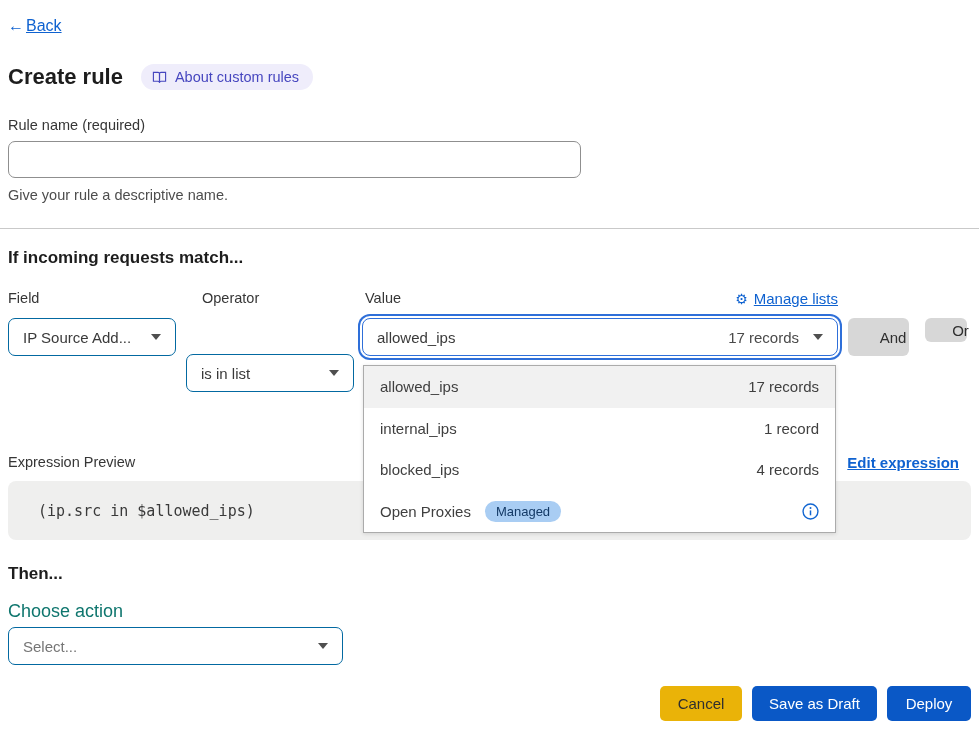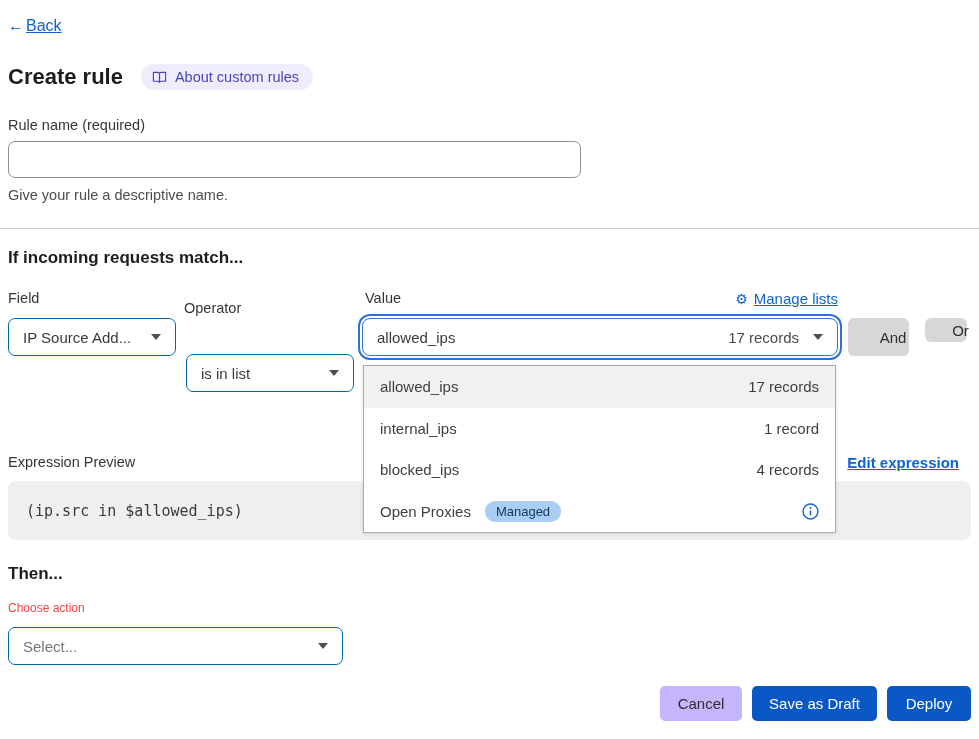--- a/index.html
+++ b/index.html
@@ -27,21 +27,21 @@
                  border:1px solid #8f8f8f; border-radius:7px; font-size:15px; padding:0 12px;
                  font-family:"Liberation Sans", sans-serif; }
   .rule-helper { position:absolute; left:8px; top:187px; font-size:14.5px; color:#4d4d4d; }
 
   .divider { position:absolute; left:0; top:228px; width:979px; height:1px; background:#c9c9c9; }
 
   .match-heading { position:absolute; left:8px; top:248px; font-size:17px; font-weight:700; color:#1d1d1d; }
 
   .col-label { position:absolute; top:290px; font-size:14.5px; color:#363636; }
   .label-field    { left:8px; }
-  .label-operator { left:184px;margin-top:10px; }
+  .label-operator { left:202px; }
   .label-value    { left:365px; }
 
   .select { position:absolute; top:318px; height:38px; border:1px solid #0369a1; border-radius:7px;
             display:flex; align-items:center; justify-content:space-between; padding:0 14px;
             font-size:15px; color:#3a3a3a; background:#fff; cursor:pointer; }
   .select-field    { left:8px;  width:168px; }
   .select-operator { left:186px; width:168px;margin-top:36px; }
   .select-value    { left:362px; width:476px; border:1px solid #2e6fd9; border-radius:8px;
                      box-shadow:0 0 0 2px #fff, 0 0 0 4px #2e6fd9; }
   .select-action   { top:627px; left:8px; width:335px; }
@@ -73,31 +73,31 @@
                    border-radius:12px; }
   .info-icon { display:flex; align-items:center; }
 
   
   .expr-label { position:absolute; left:8px; top:454px; font-size:14.5px; color:#363636; }
   .edit-expression { position:absolute; top:454px; right:20px; color:#0f62d0; font-size:15px;
                      text-decoration:underline;font-weight:bold; }
   .expr-block { position:absolute; left:8px; top:481px; width:963px; height:59px; background:#efefee;
                 border-radius:8px; display:flex; align-items:center; }
   .expr-code { font-family:"DejaVu Sans Mono", monospace; font-size:15px; color:#3a3a3a;
-               padding-left:18px; }
+               padding-left:30px; }
 
   
   .then-heading { position:absolute; left:8px; top:564px; font-size:17px; font-weight:700; color:#1d1d1d; }
-  .action-label { position:absolute; left:8px; top:601px; font-size:12px; color:#ef4444; }
+  .action-label { position:absolute; left:8px; top:601px; font-size:18px; color:#0f766e; }
 
   
   .footer-btn { position:absolute; top:686px; height:35px; border:none; border-radius:5px;
                 font-size:15px; display:flex; align-items:center; justify-content:center;
                 cursor:pointer; font-family:"Liberation Sans", sans-serif; }
-  .btn-cancel { left:660px; width:82px;  background:#c4b5fd; color:#2f2f2f; }
+  .btn-cancel { left:660px; width:82px;  background:#eab308; color:#2f2f2f; }
   .btn-save   { left:752px; width:125px; background:#0a58c6; color:#fff; }
   .btn-deploy { left:887px; width:84px;  background:#0a58c6; color:#fff; }
 </style>
 </head>
 <body>
 
 <div class="canvas">
 
   <a class="back">
     <span>←</span>

